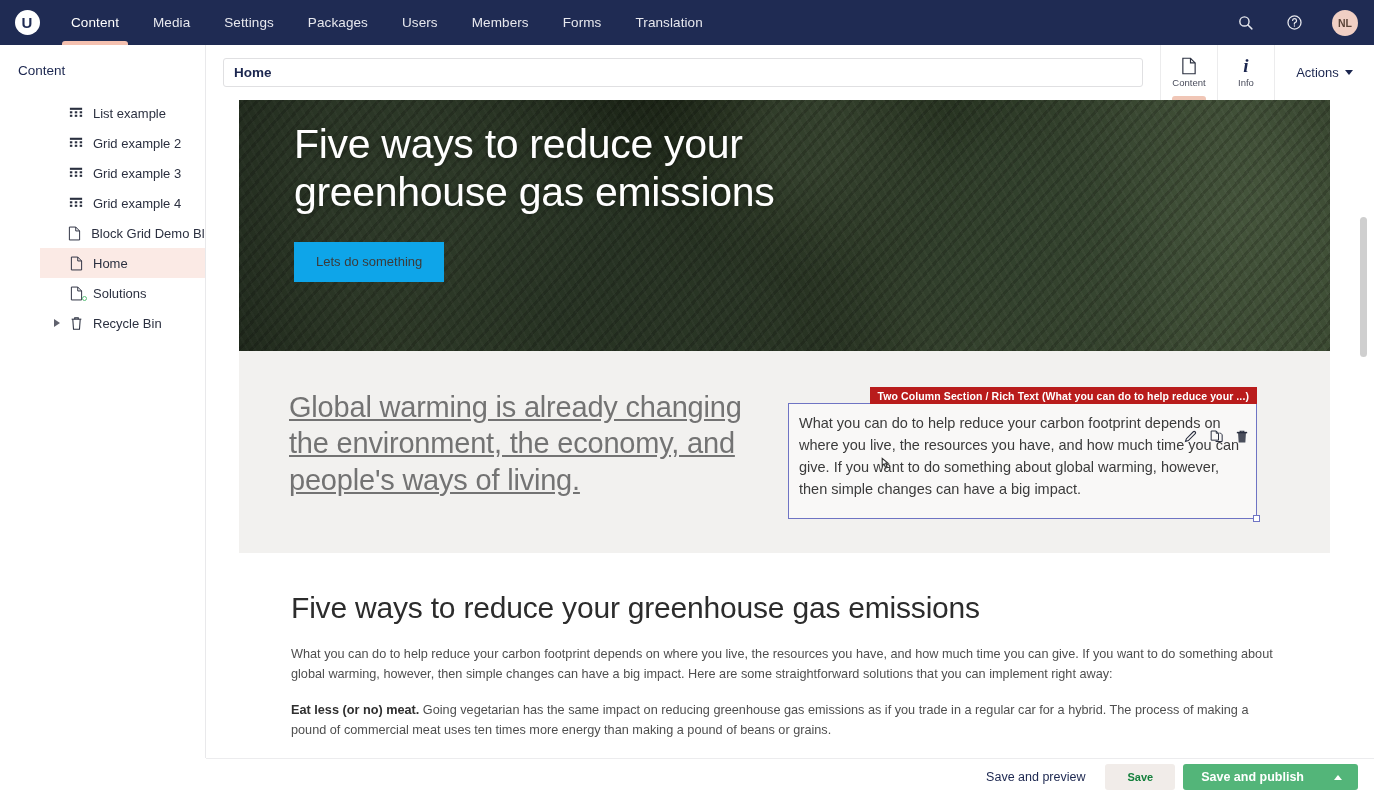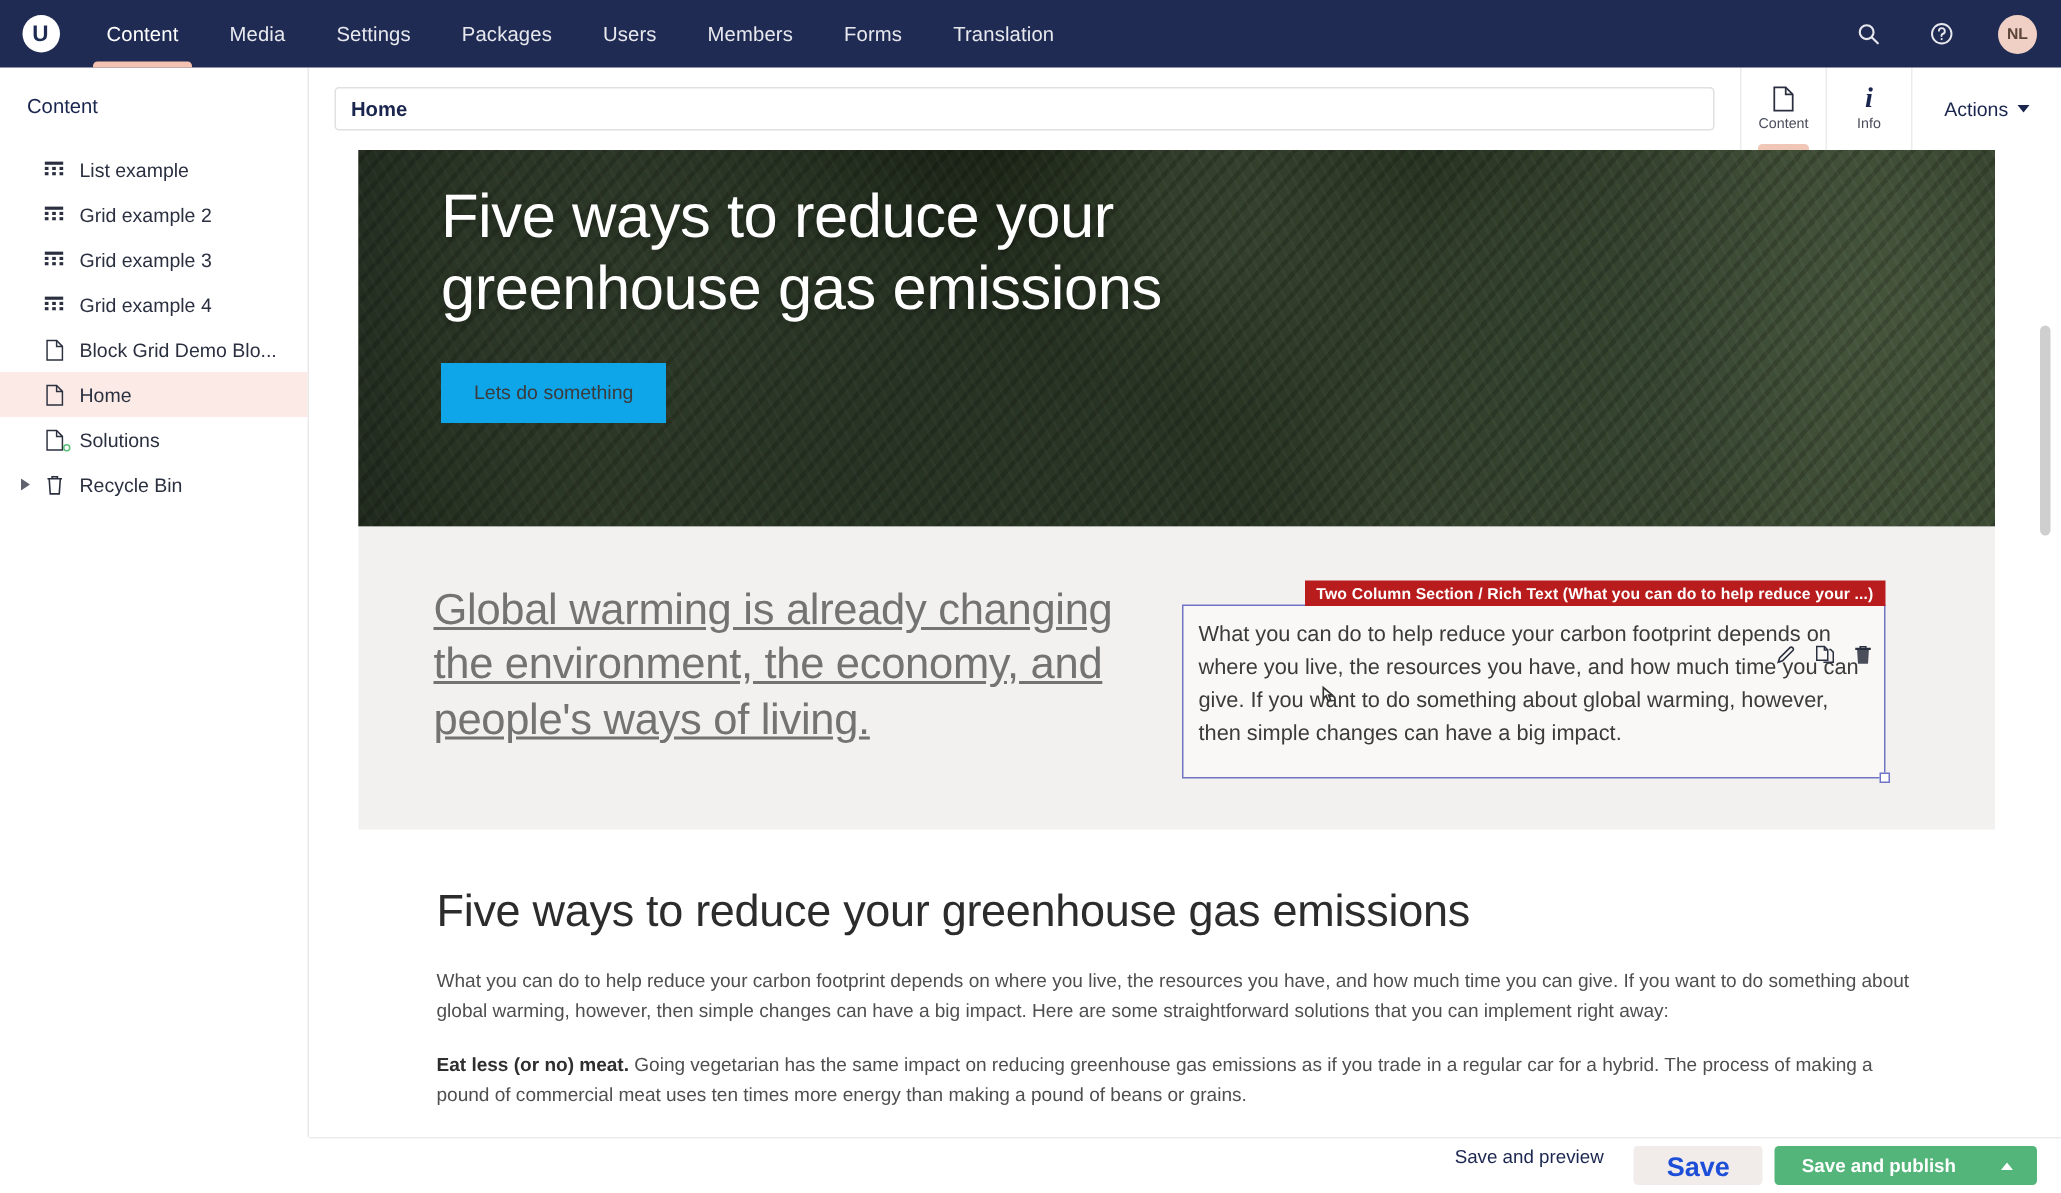--- a/index.html
+++ b/index.html
@@ -51,21 +51,21 @@
   }
 
   
   .tree {
     position:absolute; top:45px; left:0; width:206px; height:750px;
     background:#fff; border-right:1px solid #e9e9eb; z-index:30;
   }
   .tree-title {
     padding:18px 0 16px 18px; font-size:13.5px; color:#1b264f; font-weight:400;
   }
-  .tree-list { margin-top:4px; }
+  .tree-list { margin-top:4px;padding-left:40px; }
   .tree-item {
     display:flex; align-items:center; height:30px; padding-left:10px;
     font-size:13px; color:#2f3churchill; cursor:pointer; position:relative;
   }
   .tree-item { color:#2b3040; }
   .tree-item.selected { background:#fbeae5; }
   .tree-arrow {
     width:14px; display:flex; align-items:center; justify-content:center;
     color:#60626e; font-size:8px;
   }
@@ -227,24 +227,24 @@
 
   
   .footer {
     position:absolute; left:206px; bottom:0; width:1168px; height:37px;
     background:#fff; border-top:1px solid #ececee;
     display:flex; align-items:center; justify-content:flex-end;
     padding-right:16px; gap:8px; z-index:35;
   }
   .link-btn {
     font-size:12.5px; color:#1b264f; cursor:pointer; padding:0 12px;
-    height:26px; display:flex; align-items:flex-start;
+    height:26px; display:flex; align-items:center;
   }
   .btn-light {
-    background:#f1ece9; color:#1d4ed8; font-size:18px; font-weight:700;
+    background:#f1ece9; color:#15803d; font-size:11px; font-weight:700;
     height:26px; padding:4px 22px; border:none; border-radius:3px; cursor:pointer;
     font-family:"Liberation Sans", sans-serif;
   }
   .btn-green {
     background:#53b579; color:#fff; font-size:12.5px; font-weight:700;
     height:26px; padding:0 16px 0 18px; border:none; border-radius:3px; cursor:pointer;
     display:flex; align-items:center; gap:30px;
     font-family:"Liberation Sans", sans-serif;
   }
   .caret-up-w {

